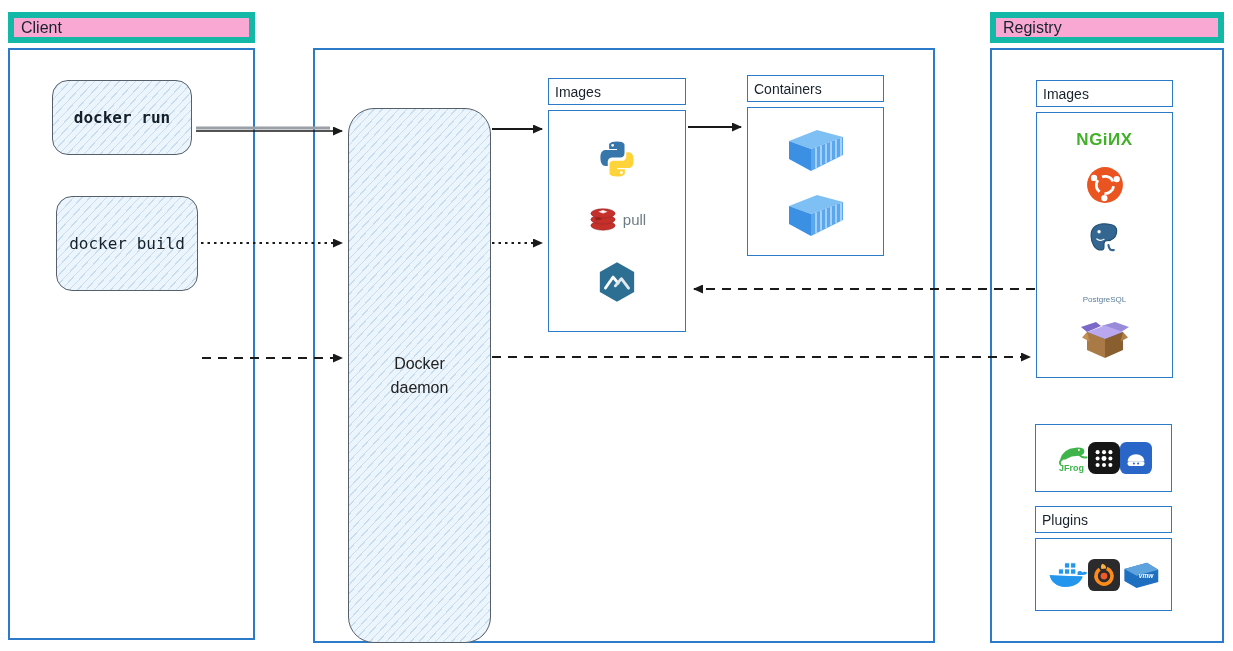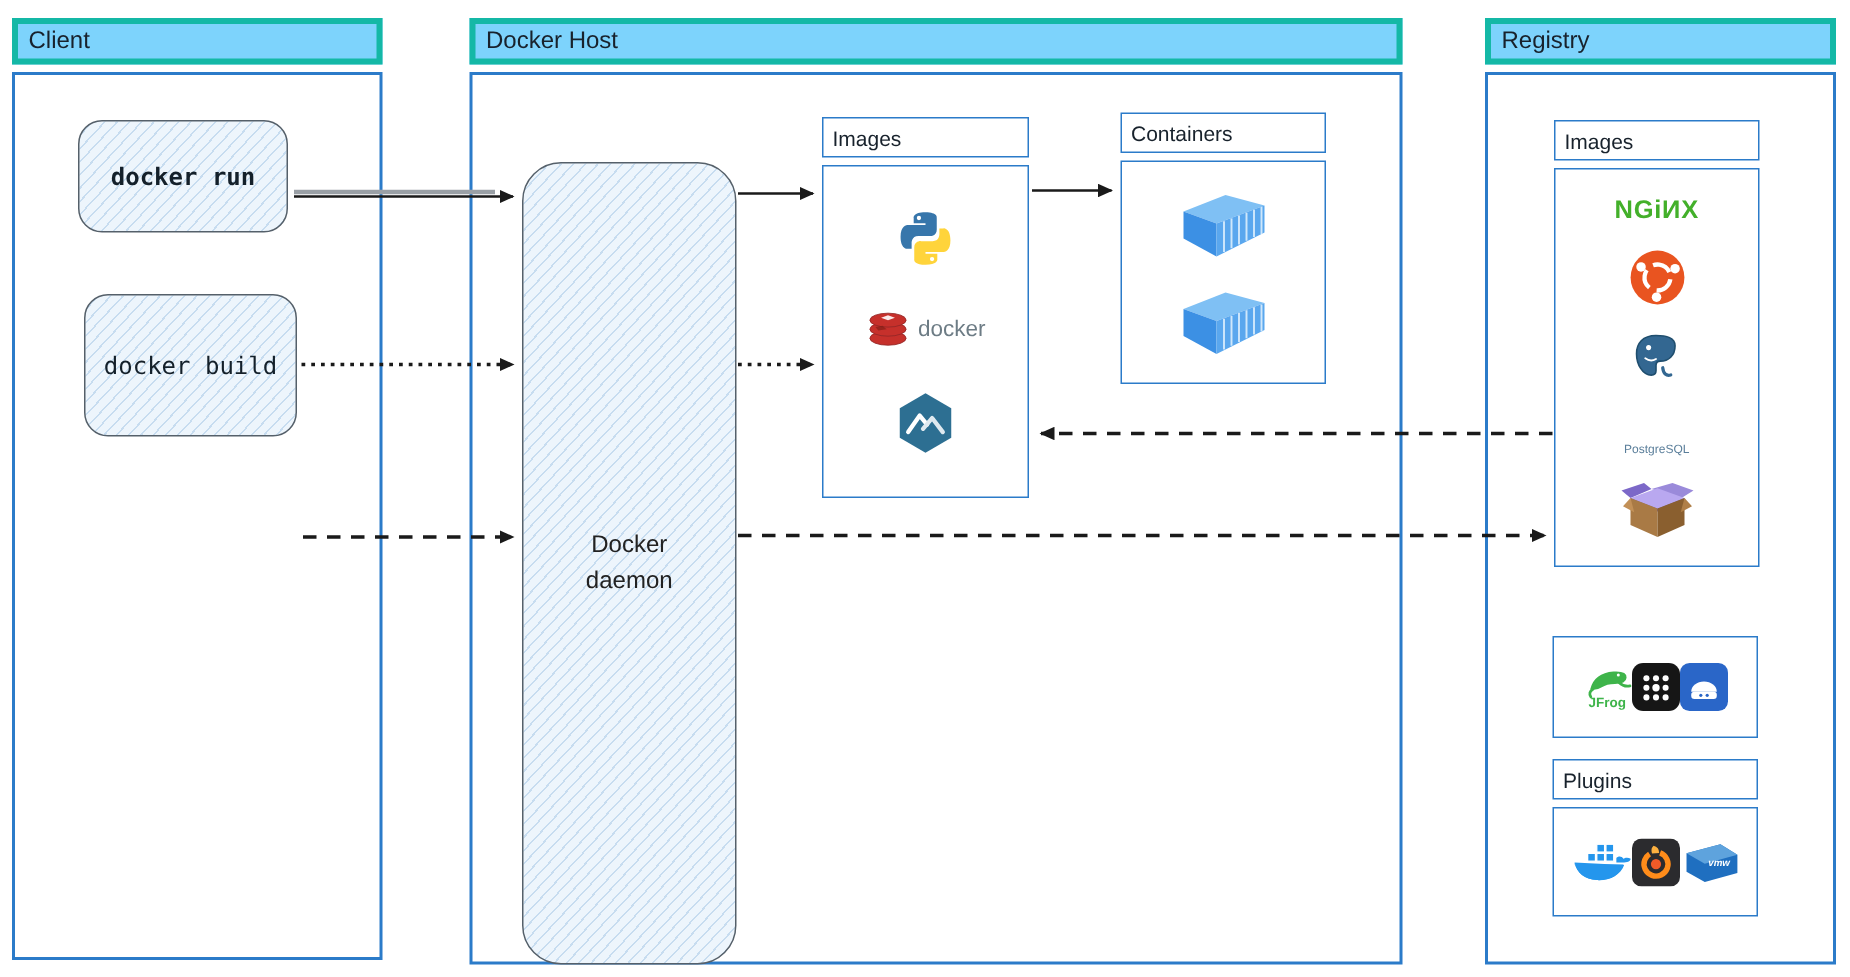--- a/index.html
+++ b/index.html
@@ -1,19 +1,19 @@
 <!DOCTYPE html>
 <html><head>
 <meta charset="utf-8">
 <style>
   html,body{margin:0;padding:0;background:#fff;}
   .stage{position:relative;width:1233px;height:651px;background:#ffffff;
          font-family:"Liberation Sans", sans-serif;overflow:hidden;}
   .abs{position:absolute;box-sizing:border-box;}
-  .title-bar{border:4px solid #14b8a6;background:#7dd3fc;display:flex;align-items:center;
+  .title-bar{border:6px solid #14b8a6;background:#f9a8d4;display:flex;align-items:center;
              padding:0 7px;font-size:16px;color:#18222c;}
   .frame{border:2px solid #2b7bc9;background:#fff;}
   .panel-title{border:1.5px solid #2b7bc9;font-size:14px;padding:0 6px;display:flex;
                align-items:center;background:#fff;color:#18222c;}
   .panel{border:1.5px solid #2b7bc9;background:#fff;}
   .sketch{border:1.6px solid #55606a;border-radius:16px;background-color:#edf5fc;
           background-image:repeating-linear-gradient(133deg, rgba(118,168,214,.32) 0px,
             rgba(118,168,214,.32) 1px, transparent 1px, transparent 6px);
           display:flex;align-items:center;justify-content:center;}
   .cmd{font-family:"DejaVu Sans Mono","Liberation Mono",monospace;font-size:16px;color:#14202a;}
@@ -30,23 +30,20 @@
   .arrows{position:absolute;left:0;top:0;pointer-events:none;}
 </style>
 </head>
 <body>
 
 <div class="stage">
 
   <div class="abs title-bar" style="left:8px;top:12px;width:247px;height:31px;">
     <span>Client</span>
   </div>
-  <div class="abs title-bar" style="left:313px;top:12px;width:622px;height:31px;">
-    <span>Docker Host</span>
-  </div>
   <div class="abs title-bar" style="left:990px;top:12px;width:234px;height:31px;">
     <span>Registry</span>
   </div>
 
   <div class="abs frame" style="left:8px;top:48px;width:247px;height:592px;"></div>
   <div class="abs frame" style="left:313px;top:48px;width:622px;height:595px;"></div>
   <div class="abs frame" style="left:990px;top:48px;width:234px;height:595px;"></div>
 
   <div class="abs sketch" style="left:52px;top:80px;width:140px;height:75px;font-weight:bold;">
     <span class="cmd">docker run</span>
@@ -73,21 +70,21 @@
       <div class="redis-row">
         <svg width="30" height="26" viewBox="0 0 32 28">
           <g fill="#c6302b" stroke="#912626" stroke-width=".6">
             <ellipse cx="16" cy="21" rx="13" ry="5"></ellipse>
             <ellipse cx="16" cy="14.5" rx="13" ry="5"></ellipse>
             <ellipse cx="16" cy="8" rx="13" ry="5"></ellipse>
           </g>
           <polygon points="11,6.2 16,4.4 21,6.2 16,8" fill="#ffffff" opacity=".9"></polygon>
           <polygon points="7,13 12,12 15,14.5 9,15.5" fill="#7a1d14" opacity=".6"></polygon>
         </svg>
-        <span class="redis-text">docker</span>
+        <span class="redis-text">pull</span>
       </div>
 
       <svg width="44" height="44" viewBox="0 0 40 40">
         <polygon points="20,2 35.6,11 35.6,29 20,38 4.4,29 4.4,11" fill="#2d6f92"></polygon>
         <path d="M9.5 25.5 L16.5 15.5 L21 21" stroke="#ffffff" stroke-width="2.6" fill="none" stroke-linecap="round" stroke-linejoin="round"></path>
         <path d="M18.5 23.5 L24 17 L30.5 25.5" stroke="#dfe9ef" stroke-width="2.6" fill="none" stroke-linecap="round" stroke-linejoin="round"></path>
       </svg>
     </div>
   </div>
 

